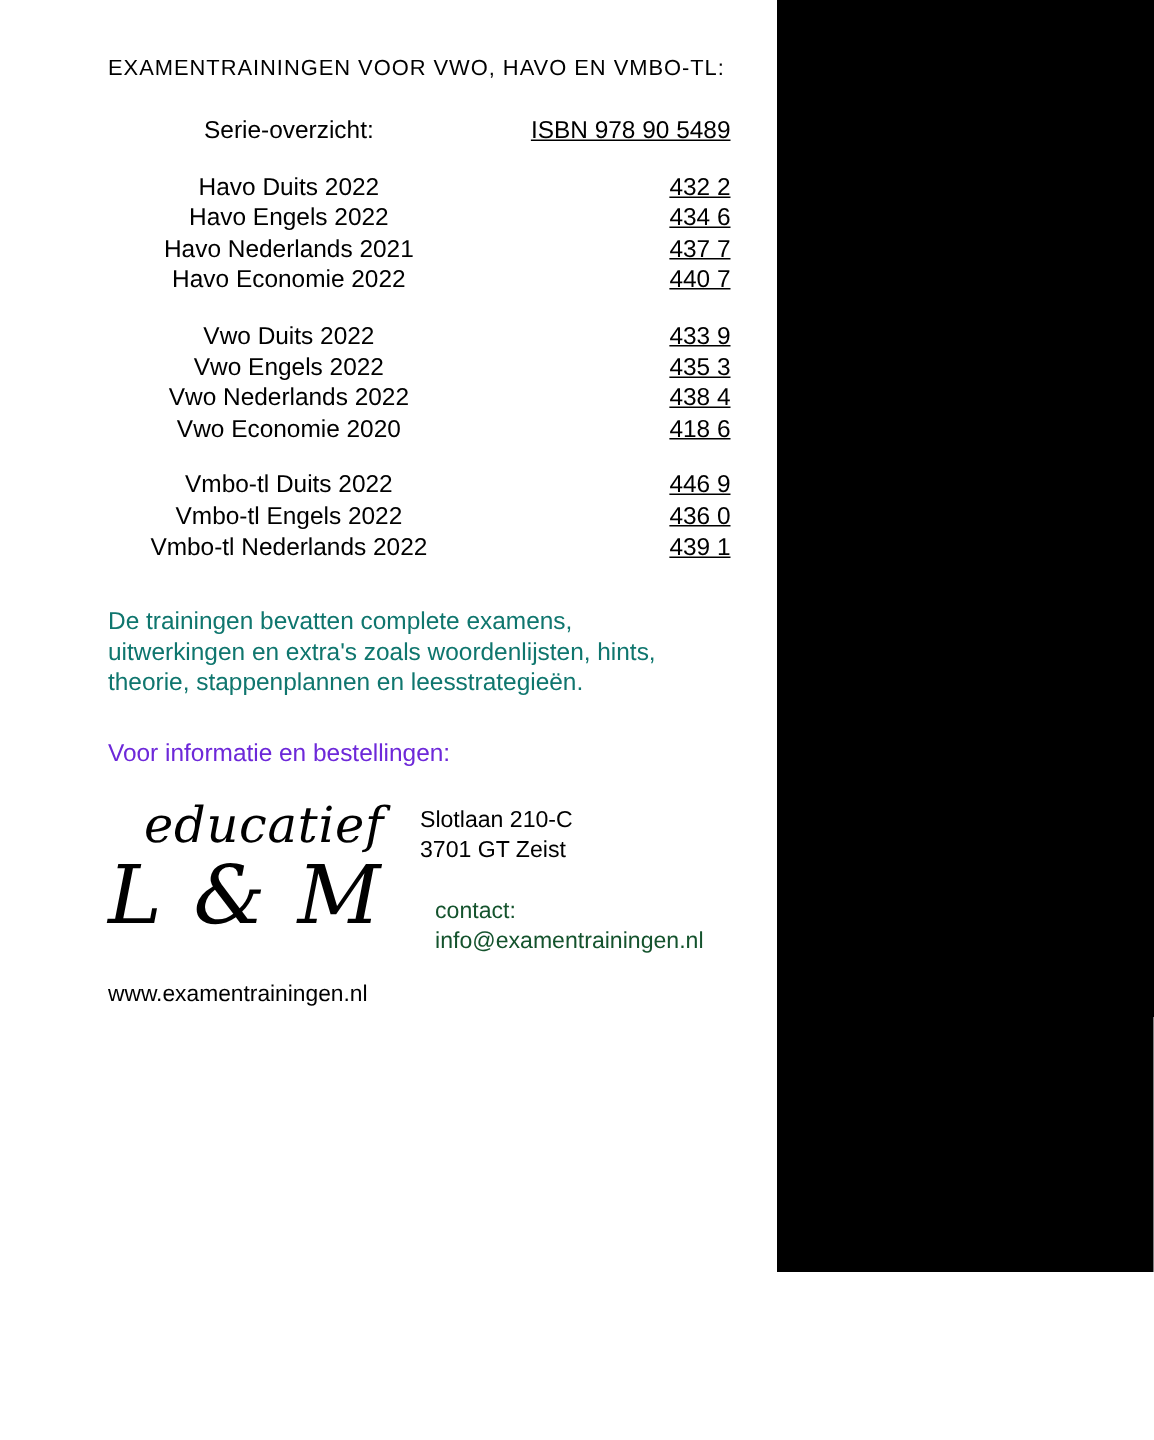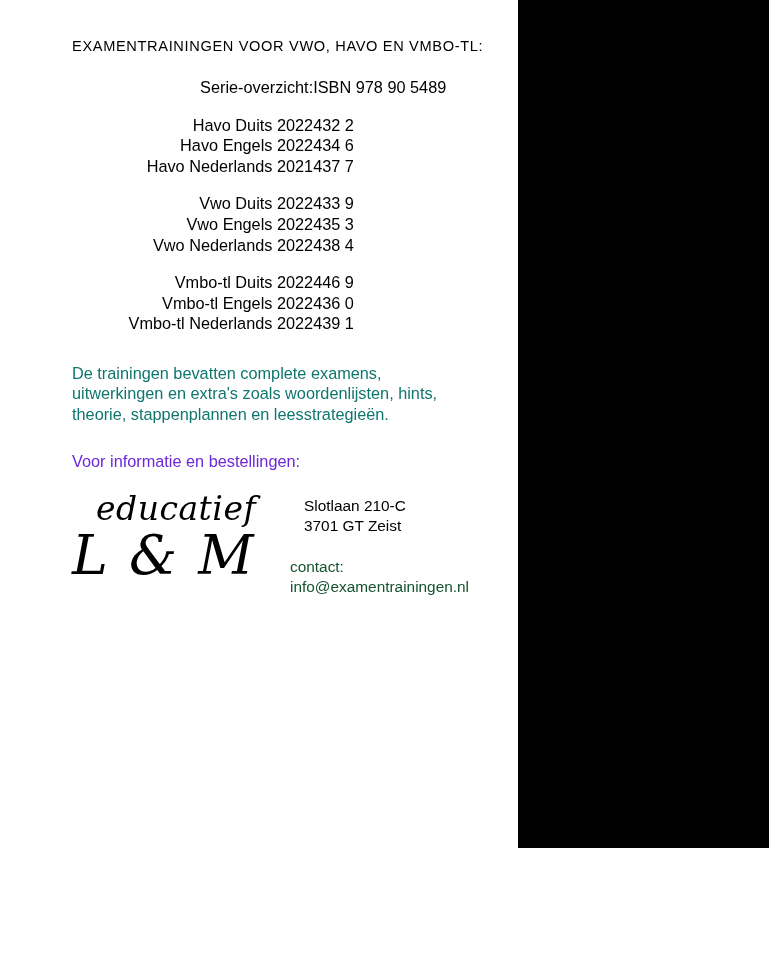--- a/index.html
+++ b/index.html
@@ -47,22 +47,22 @@
     border-collapse:collapse;
   }
   #isbn-table td {
     font-size:16.3px;
     color:#000;
     padding:0;
     line-height:20.6px;
     vertical-align:baseline;
     white-space:nowrap;
   }
-  #isbn-table td.col-title { text-align:right; }
-  #isbn-table td.col-code  { text-align:left; }
+  #isbn-table td.col-title { text-align:center; }
+  #isbn-table td.col-code  { text-align:right;text-decoration:underline; }
 
   tr.header-row td { padding-bottom:7px; }
   tr.spacer-row td { height:17px; line-height:17px; font-size:0; }
 
   
   #description {
     margin-top:29px;
     font-size:16.3px;
     line-height:20.4px;
     color:#0f766e;
@@ -99,21 +99,21 @@
     font-style:italic;
     font-size:33px;
     line-height:38px;
     margin-top:2px;
     margin-left:24px;
     letter-spacing:0.5px;
   }
 
   #address-block {
     position:absolute;
-    left:232px; top:8px;
+    left:208px; top:8px;
     font-size:15.4px;
     line-height:19.4px;
     color:#000;
     white-space:nowrap;
   }
   #contact-block {
     position:absolute;
     left:218px; top:69px;
     font-size:15.4px;
     line-height:19.4px;
@@ -174,36 +174,44 @@
             <td class="col-code">432 2</td>
           </tr>
           <tr>
             <td class="col-title">Havo Engels 2022</td>
             <td class="col-code">434 6</td>
           </tr>
           <tr>
             <td class="col-title">Havo Nederlands 2021</td>
             <td class="col-code">437 7</td>
           </tr>
+          <tr>
+            <td class="col-title">Havo Economie 2022</td>
+            <td class="col-code">440 7</td>
+          </tr>
 
           <tr class="spacer-row">
               <td colspan="2"></td>
             </tr>
 
           <tr>
             <td class="col-title">Vwo Duits 2022</td>
             <td class="col-code">433 9</td>
           </tr>
           <tr>
             <td class="col-title">Vwo Engels 2022</td>
             <td class="col-code">435 3</td>
           </tr>
           <tr>
             <td class="col-title">Vwo Nederlands 2022</td>
             <td class="col-code">438 4</td>
+          </tr>
+          <tr>
+            <td class="col-title">Vwo Economie 2020</td>
+            <td class="col-code">418 6</td>
           </tr>
 
           <tr class="spacer-row">
               <td colspan="2"></td>
             </tr>
 
           <tr>
             <td class="col-title">Vmbo-tl Duits 2022</td>
             <td class="col-code">446 9</td>
           </tr>
@@ -236,20 +244,21 @@
         </div>
 
         <div id="contact-block">
           <div>contact:</div>
           <div>info@examentrainingen.nl</div>
         </div>
 
       </div>
 
       <div id="weblinks">
+        <div>www.examentrainingen.nl</div>
       </div>
 
     </div>
 
     <div id="bottom-isbn">ISBN 978 90 5489 446 9</div>
 
   </div>
 
   <div id="spine">
     

